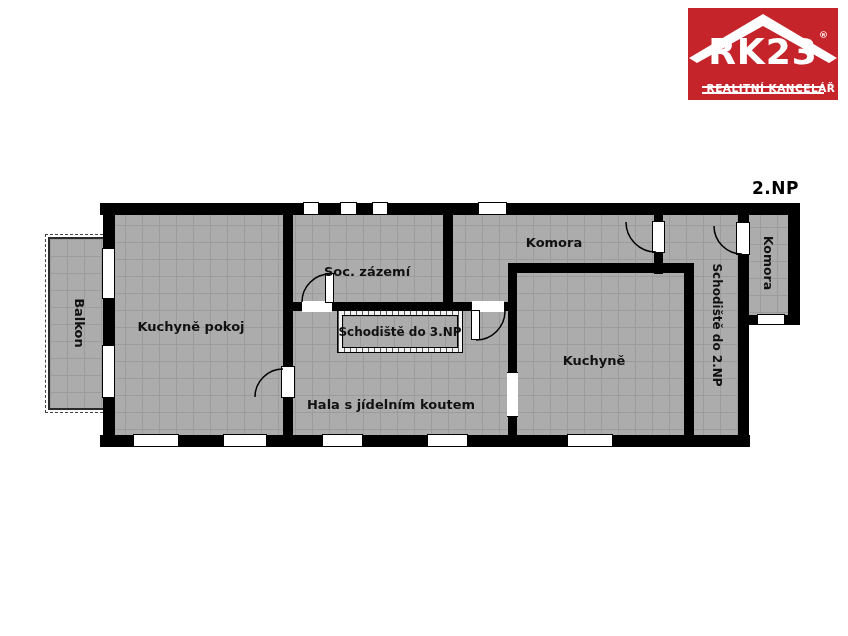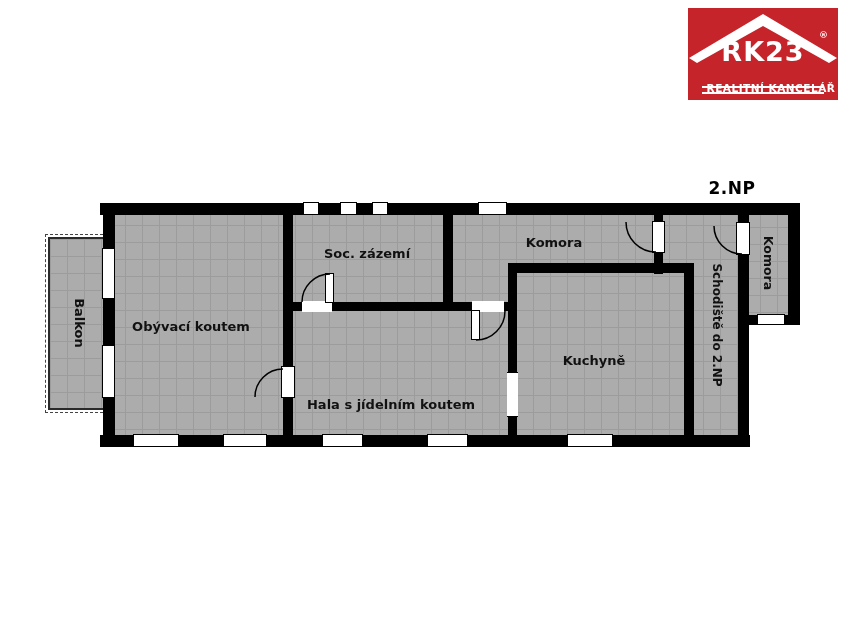--- a/index.html
+++ b/index.html
@@ -58,34 +58,34 @@
   
   #arcs{position:absolute;left:0;top:0;pointer-events:none;}
   
   .logo{
     position:absolute;left:688px;top:8px;width:150px;height:92px;
     background:#c5242a;color:#fff;text-align:center;overflow:hidden;
   }
   .logo-roof{position:absolute;left:0;top:4px;width:150px;height:52px;}
   .logo-brand{
     position:absolute;left:0;top:26px;width:150px;
-    font-size:27px;font-weight:bold;line-height:36px;letter-spacing:1px;
+    font-size:36px;font-weight:bold;line-height:36px;letter-spacing:1px;
   }
   .logo-reg{
     position:absolute;right:10px;top:22px;font-size:9px;font-weight:bold;
   }
   .logo-tagline{
     position:absolute;left:0;top:62px;width:166px;
     font-size:10.5px;font-weight:bold;letter-spacing:0.5px;white-space:nowrap;margin-top:12px;
   }
   .logo-line1{position:absolute;left:14px;top:78px;width:122px;height:2px;background:#fff;}
   .logo-line2{position:absolute;left:14px;top:84px;width:122px;height:2px;background:#fff;}
   
   .floor-tag{
-    position:absolute;left:708px;top:178px;width:48px;text-align:center;
+    position:absolute;left:751px;top:178px;width:48px;text-align:right;
     font-size:17px;font-weight:bold;color:#000;letter-spacing:0.5px;
   }
 </style>
 </head>
 <body>
 
 <div id="stage">
 
   <div class="logo">
     <svg class="logo-roof" viewBox="0 0 150 52">
@@ -143,23 +143,26 @@
   <div class="gap" style="left:507px;top:372px;width:11px;height:45px;border-top:1px solid #000;border-bottom:1px solid #000;box-sizing:border-box;"></div>
 
   <svg id="arcs" width="848" height="636">
     <path d="M 255 397 A 28 28 0 0 1 283 369" fill="none" stroke="#000" stroke-width="1.5"></path>
     <path d="M 302 302 A 28 28 0 0 1 330 274" fill="none" stroke="#000" stroke-width="1.5"></path>
     <path d="M 476 340 A 29 29 0 0 0 505 311" fill="none" stroke="#000" stroke-width="1.5"></path>
     <path d="M 626 222 A 30 30 0 0 0 656 252" fill="none" stroke="#000" stroke-width="1.5"></path>
     <path d="M 714 226 A 28 28 0 0 0 742 254" fill="none" stroke="#000" stroke-width="1.5"></path>
   </svg>
 
+  <div class="stairbox">
+    <div class="stairbox-inner">Schodiště do 3.NP</div>
+  </div>
 
-  <div class="lbl" style="left:191px;top:326px;">Obývací koutem</div>
-  <div class="lbl" style="left:367px;top:253px;">Soc. zázemí</div>
+  <div class="lbl" style="left:191px;top:326px;">Kuchyně pokoj</div>
+  <div class="lbl" style="left:367px;top:271px;">Soc. zázemí</div>
   <div class="lbl" style="left:554px;top:242px;">Komora</div>
   <div class="lbl" style="left:391px;top:391px;margin-top:13px;">Hala s jídelním koutem</div>
   <div class="lbl" style="left:594px;top:360px;">Kuchyně</div>
   <div class="lbl rot" style="left:717px;top:325px;font-size:12px;">Schodiště do 2.NP</div>
   <div class="lbl rot" style="left:768px;top:263px;font-size:12.5px;">Komora</div>
   <div class="lbl rot" style="left:79px;top:323px;">Balkon</div>
 
 </div>
 
 </body></html>

